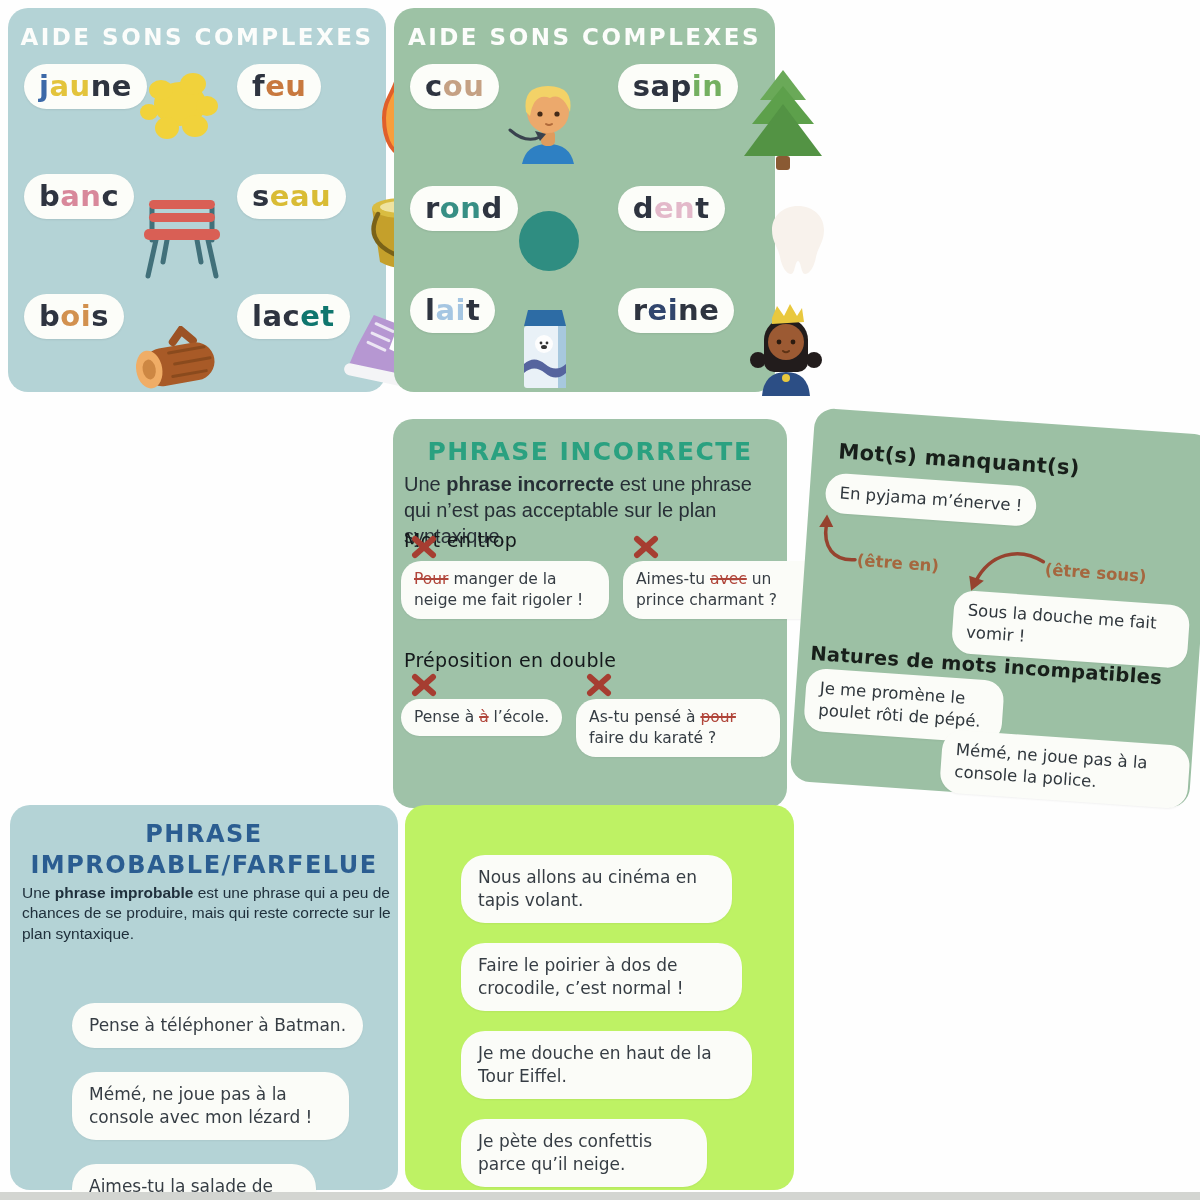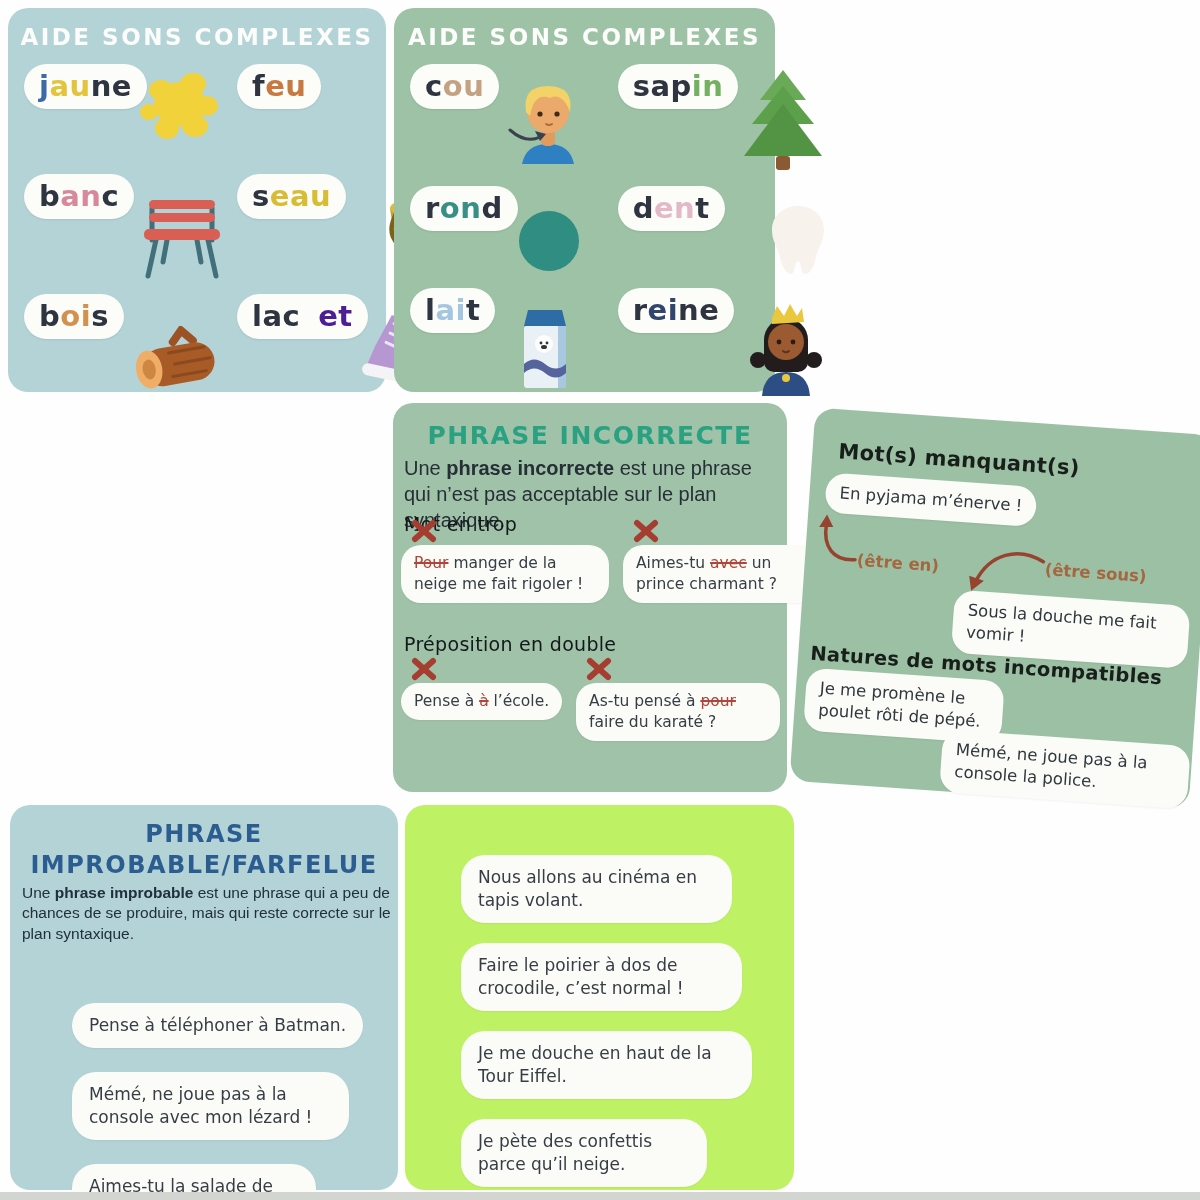--- a/index.html
+++ b/index.html
@@ -150,21 +150,21 @@
               <g transform="rotate(-10 48 40)">
                 <path d="M50 16 L60 6 L70 18" fill="none" stroke="#9c5224" stroke-width="8" stroke-linecap="round"></path>
                 <rect x="16" y="20" width="72" height="38" rx="19" fill="#a85a27"></rect>
                 <path d="M44 26 H80 M48 38 H84 M44 50 H78" stroke="#8a4a1d" stroke-width="3" stroke-linecap="round"></path>
                 <ellipse cx="22" cy="39" rx="13" ry="19" fill="#f0ad66"></ellipse>
                 <ellipse cx="22" cy="39" rx="6.5" ry="10" fill="#cd8743"></ellipse>
               </g>
             </svg></div>
         </div>
         <div class="word-cell">
-          <div class="word-pill"><span style="color: rgb(46, 52, 64);">lac</span><span style="color: #4c1d95; margin-left: 18px;">et</span></div>
+          <div class="word-pill"><span style="color: rgb(46, 52, 64);">lac</span><span style="color: #0f766e;">et</span></div>
           <div class="word-icon icon-sneaker"><svg width="108" height="84" viewBox="0 0 108 84">
               <g transform="rotate(12 54 42)">
                 <path d="M36 6 L62 10 L58 36 Q78 40 84 52 L84 60 L22 60 L26 40 Z" fill="#b697d2"></path>
                 <rect x="18" y="58" width="70" height="12" rx="6" fill="#f4f4f6"></rect>
                 <path d="M40 14 L58 18 M38 24 L56 28 M36 34 L54 38" stroke="#ece6f4" stroke-width="3" stroke-linecap="round"></path>
               </g>
               <path d="M66 10 Q88 -2 96 14 Q102 28 90 40 Q84 48 92 54" stroke="#39424e" stroke-width="3" fill="none" stroke-linecap="round"></path>
               <polygon points="92,62 85,51 98,52" fill="#39424e"></polygon>
             </svg></div>
         </div>
@@ -233,21 +233,21 @@
               <circle cx="35" cy="44" r="2.4" fill="#2b1b10"></circle>
               <circle cx="49" cy="44" r="2.4" fill="#2b1b10"></circle>
               <path d="M39 53 q3 2.5 6 0" stroke="#5e3315" stroke-width="2" fill="none" stroke-linecap="round"></path>
               <path d="M18 98 Q20 74 42 74 Q64 74 66 98 Z" fill="#2c4e85"></path>
               <circle cx="42" cy="80" r="4" fill="#e9c83e"></circle>
             </svg></div>
         </div>
       </div>
   </section>
 
-  <section class="card" id="card-incorrecte" style="background-color: rgb(159, 194, 168);">
+  <section class="card" id="card-incorrecte" style="background-color: rgb(159, 194, 168); margin-top: 16px;">
     <h2 class="inc-title" style="color: rgb(42, 161, 128);">PHRASE INCORRECTE</h2>
     <p class="intro inc-intro"><span>Une </span><span class="b">phrase incorrecte</span><span> est une phrase qui n’est pas acceptable sur le plan syntaxique.</span></p>
     <h3 class="inc-h3" id="inc-h3-1">Mot en trop</h3>
     <div class="examples-row" id="inc-row-1">
         <div class="example">
           <span class="xmark"><svg width="26" height="24" viewBox="0 0 26 24">
               <g stroke="#a63d31" stroke-width="6" stroke-linecap="round">
                 <path d="M4 4 L22 20"></path>
                 <path d="M22 4 L4 20"></path>
               </g>

